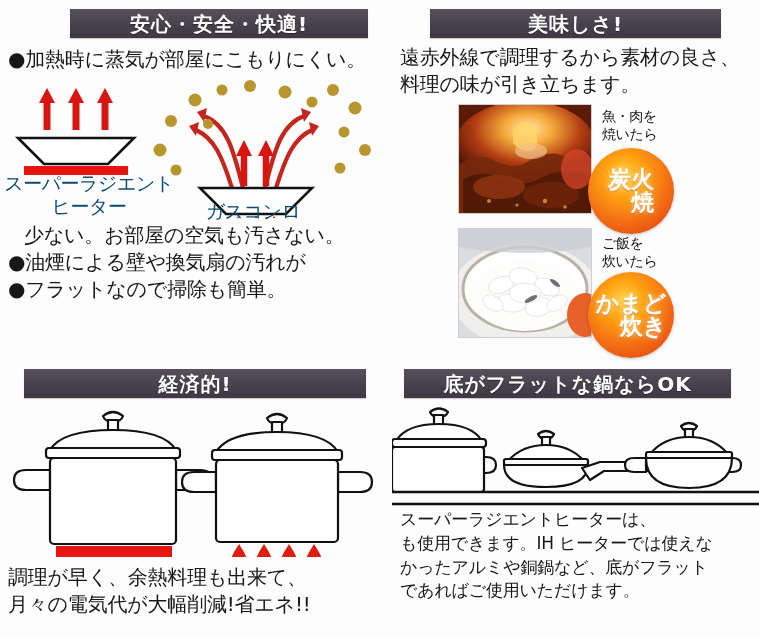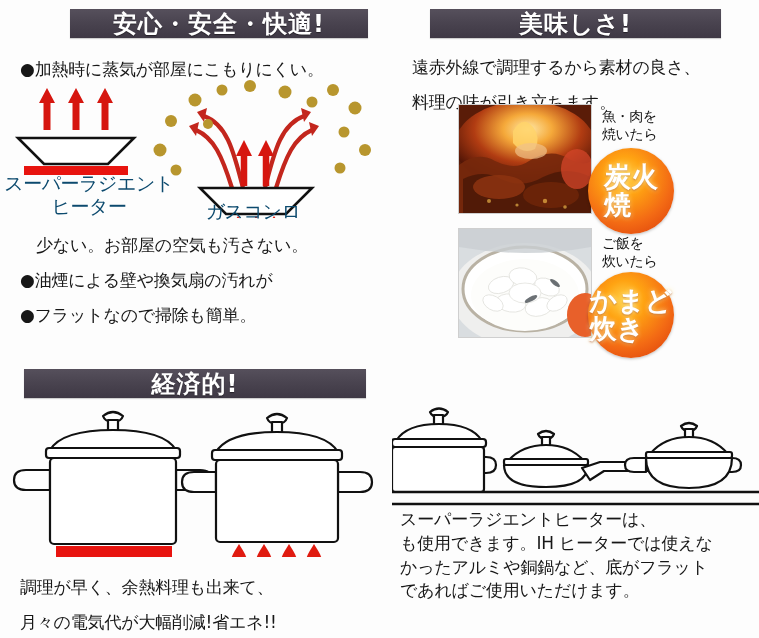--- a/index.html
+++ b/index.html
@@ -25,37 +25,37 @@
   .bar{
     position:relative;
     height:29px;
     background:linear-gradient(180deg,#56505c 0%,#4a4450 45%,#3e3844 100%);
     display:flex;align-items:center;justify-content:center;
     box-shadow:0 1px 1px rgba(0,0,0,.18);
   }
   .bar-title{
     color:#ffffff;
     font-weight:bold;
-    font-size:24px;
+    font-size:20px;
     letter-spacing:1px;
     line-height:1;
     text-shadow:0 1px 1px rgba(0,0,0,.45);
     white-space:nowrap;
   }
   #bar-safety {margin:9px 22px 0 70px;}
   #bar-taste  {margin:9px 38px 0 38px;}
   #bar-economy{margin:9px 24px 0 24px;}
   #bar-flat   {margin:9px 28px 0 12px;}
 
   
   .btext{
-    font-size:17px;
+    font-size:20px;
     line-height:1.36;
     letter-spacing:-0.2px;
-    margin:12px;
+    margin:0;
     white-space:nowrap;
   }
   .bullet-line{display:block;}
   .indent{padding-left:16px;}
   .para{font-size:17px;line-height:1.4;letter-spacing:-0.2px;margin:0;white-space:nowrap;}
 
   
   #safety-text1{position:absolute;left:8px;top:46px;}
   #safety-diagram{position:absolute;left:0;top:78px;width:390px;height:140px;}
   #safety-text2{position:absolute;left:8px;top:222px;}
@@ -79,22 +79,22 @@
   }
   #cap-grill{left:210px;top:107px;}
   #cap-rice {left:210px;top:234px;}
   .badge{
     position:absolute;border-radius:50%;
     background:radial-gradient(circle at 42% 33%,#ffd24a 0%,#ffa312 26%,#f36a14 62%,#d8380a 100%);
     display:flex;align-items:center;justify-content:center;
     box-shadow:0 1px 3px rgba(0,0,0,.25);
   }
   .badge-text{
-    color:#fff;font-weight:bold;font-size:27px;line-height:1.02;
-    text-align:left;letter-spacing:0px;
+    color:#fff;font-weight:bold;font-size:23px;line-height:1.02;
+    text-align:right;letter-spacing:0px;
     text-shadow:0 0 5px rgba(255,240,170,.9),0 1px 2px rgba(150,40,0,.6);
     white-space:pre-line;
   }
   #badge-sumibi{left:196px;top:148px;width:86px;height:86px;}
   #badge-kamado{left:196px;top:272px;width:86px;height:86px;}
 
   
   #econ-diagram{position:absolute;left:0;top:42px;width:390px;height:155px;}
   #econ-text{position:absolute;left:8px;top:204px;}
 
@@ -328,20 +328,23 @@
     </svg>
 
     <div id="econ-text">
       <span class="btext bullet-line">調理が早く、余熱料理も出来て、</span>
       <span class="btext bullet-line">月々の電気代が大幅削減!省エネ!!</span>
     </div>
   </div>
 
   <div class="panel" id="panel-flat">
 
+    <div class="bar" id="bar-flat">
+      <span class="bar-title">底がフラットな鍋ならOK</span>
+    </div>
 
     <svg id="flat-diagram" viewBox="0 0 367 110">
       <g fill="#ffffff" stroke="#111" stroke-width="2.2" stroke-linejoin="round">
 
         <g>
           <path d="M38,12 q9,-7 18,0 q-2,5 -9,5 q-7,0 -9,-5z"></path>
           <rect x="42" y="15" width="9" height="10"></rect>
           <path d="M4,41 q10,-17 43,-17 q33,0 43,17 z"></path>
           <rect x="0" y="39" width="94" height="8" rx="3"></rect>
           <path d="M0,57 l0,16 l-14,0 q-9,0 -9,-8 q0,-8 9,-8z"></path>

